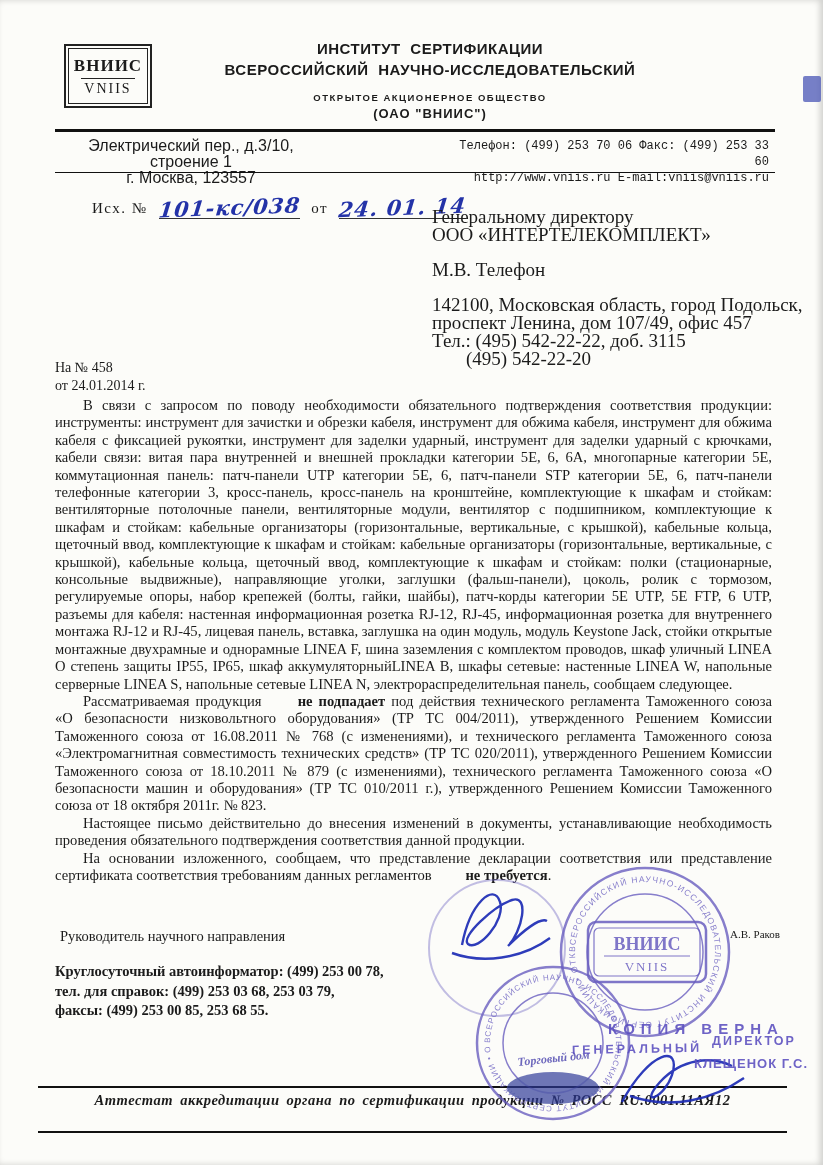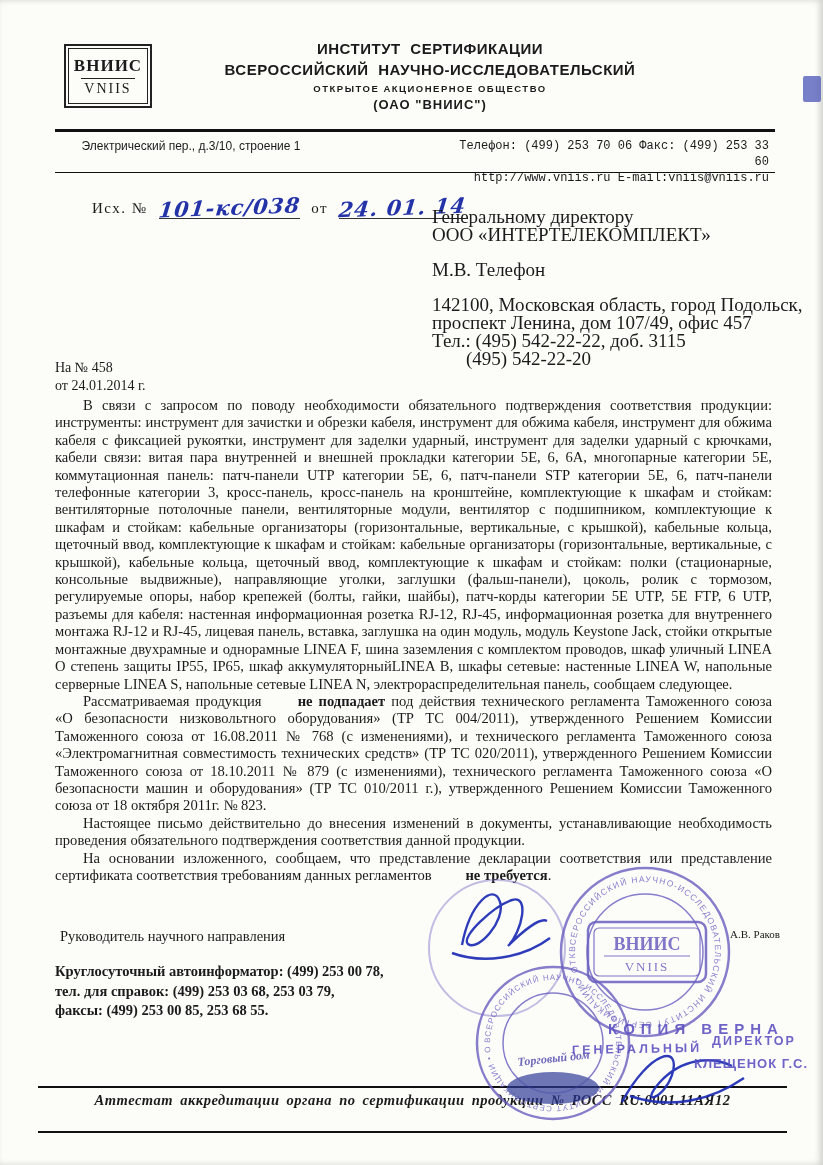--- a/index.html
+++ b/index.html
@@ -13,29 +13,29 @@
   .logo-box{position:absolute;left:64px;top:44px;width:88px;height:64px;
     border:2px solid #222;padding:2px;box-sizing:border-box;}
   .logo-inner{border:1px solid #222;height:100%;box-sizing:border-box;
     display:flex;flex-direction:column;justify-content:center;align-items:center;}
   .logo-ru{font-family:"Liberation Serif",serif;font-weight:bold;font-size:17px;letter-spacing:1px;}
   .logo-divider{width:70%;border-top:1px solid #222;margin:2px 0;}
   .logo-en{font-family:"Liberation Serif",serif;font-size:14px;letter-spacing:2px;}
   .head-title{position:absolute;left:165px;top:38px;width:530px;text-align:center;
     font-family:"Liberation Sans",sans-serif;}
   .head-title .t1{font-size:15px;font-weight:bold;letter-spacing:.5px;word-spacing:5px;line-height:21px;}
-  .head-title .t2{font-size:9.5px;font-weight:bold;letter-spacing:1.5px;margin-top:3px;}
+  .head-title .t2{font-size:9.5px;font-weight:bold;letter-spacing:1.5px;margin-top:12px;}
   .head-title .t3{font-size:13px;font-weight:bold;letter-spacing:1px;margin-top:3px;}
   .corner-mark{position:absolute;right:2px;top:76px;width:18px;height:26px;
     background:#4a55b5;opacity:.75;border-radius:2px;}
   .rule{position:absolute;left:55px;right:48px;background:#111;}
   .rule-thick{top:129px;height:2.5px;}
   .rule-thin{top:172px;height:1px;}
   .addr-left{position:absolute;left:66px;top:138px;width:250px;text-align:center;
-    font-family:"Liberation Sans",sans-serif;font-size:12px;line-height:16px;}
+    font-family:"Liberation Sans",sans-serif;font-size:16px;line-height:16px;}
   .addr-right{position:absolute;right:54px;top:138px;width:330px;text-align:right;
     font-family:Liberation Mono, monospace;font-size:12px;line-height:16px;}
   
   .ref-line{position:absolute;left:92px;top:193px;font-size:15px;letter-spacing:1.5px;white-space:nowrap;}
   .blank{display:inline-block;border-bottom:1.5px solid #333;min-width:110px;text-align:center;
     vertical-align:baseline;margin:0 6px;}
   .hand{font-family:"DejaVu Serif",serif;font-style:italic;font-weight:bold;
     color:#2433a8;font-size:21px;letter-spacing:1px;display:inline-block;
     transform:skewX(-8deg) rotate(-2deg);position:relative;top:2px;}
   
@@ -87,20 +87,21 @@
     <div class="t2">ОТКРЫТОЕ АКЦИОНЕРНОЕ ОБЩЕСТВО</div>
     <div class="t3">(ОАО  "ВНИИС")</div>
   </div>
 
   <div class="corner-mark"></div>
 
   <div class="rule rule-thick"></div>
 
   <div class="addr-left">
     <div>Электрический пер., д.3/10,  строение 1</div>
+    <div>г. Москва,  123557</div>
   </div>
   <div class="addr-right">
     <div>Телефон: (499) 253 70 06  Факс: (499) 253 33 60</div>
     <div>http://www.vniis.ru  E-mail:vniis@vniis.ru</div>
   </div>
 
   <div class="rule rule-thin"></div>
 
   <div class="ref-line">
     <span class="ref-label">Исх.  №</span>

